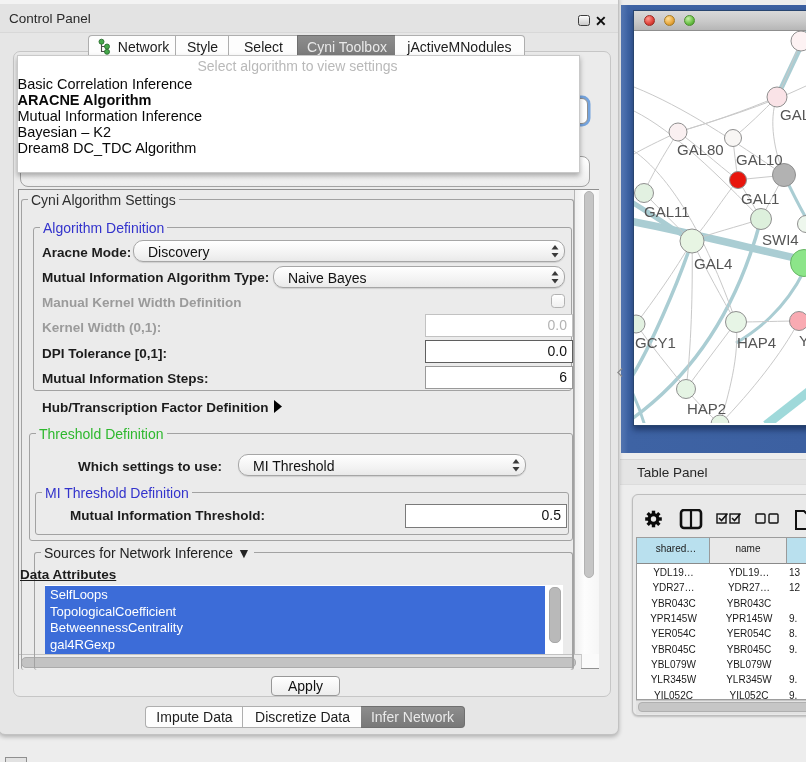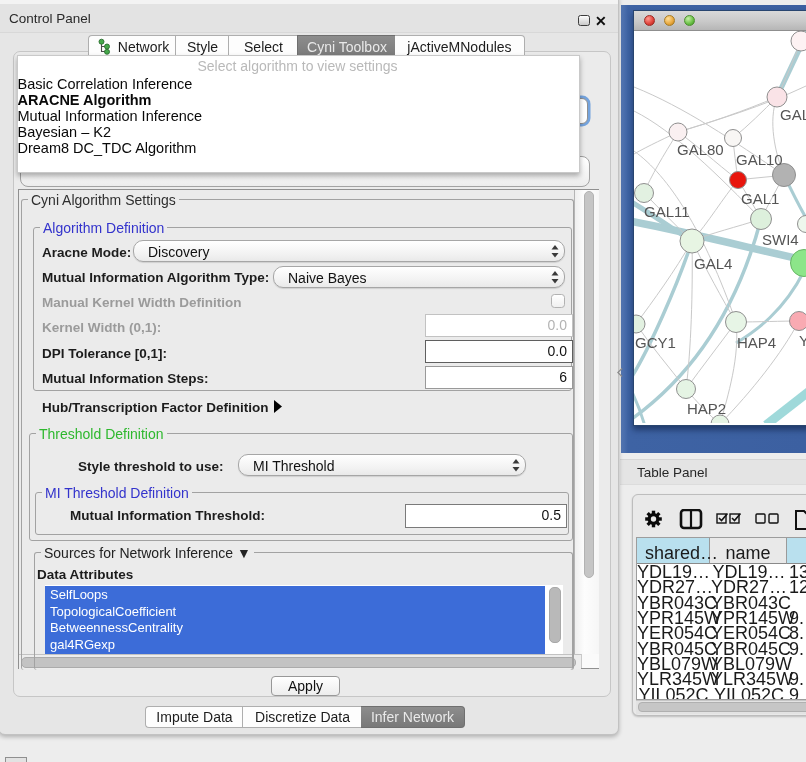--- a/index.html
+++ b/index.html
@@ -12,21 +12,21 @@
   text-align:right;padding-right:5px;line-height:21px;white-space:nowrap;}
 .combo{position:absolute;background:linear-gradient(#ffffff,#f1f1f1 70%,#e9e9e9);
   border:1px solid #a6a6a6;border-radius:10px;font-size:14px;color:#111;
   box-shadow:0 1px 1px rgba(0,0,0,0.12);}
 .combo .tx{position:absolute;left:14px;top:3px;white-space:nowrap;}
 .grp{position:absolute;border:1px solid #a2a2a2;border-radius:3px;}
 .grpt{position:absolute;top:-8px;left:6px;padding:0 3px;font-size:14px;background:#ebebeb;white-space:nowrap;}
 .seg{position:absolute;background:#fdfdfd;border:1px solid #aeaeae;font-size:14px;color:#1c1c1c;
   text-align:center;white-space:nowrap;}
 .segsel{background:linear-gradient(#8d8d8d,#787878);color:#e9e9e9;border-color:#6f6f6f;}
-.tcell{position:absolute;font-size:18px;color:#1a1a1a;white-space:nowrap;text-align:center;}
+.tcell{position:absolute;font-size:10px;color:#1a1a1a;white-space:nowrap;text-align:center;}
 </style>
 </head>
 <body>
 
 <div class="abs" style="left:621px;top:5px;width:185px;height:448px;
   background:linear-gradient(90deg,#5578b4 0,#3e63a4 7px,#3c60a1 100%);"></div>
 
 <div class="abs" style="left:633px;top:10px;width:180px;height:414px;
   border:1px solid #28456f;box-shadow:0 4px 6px rgba(10,25,60,0.55);background:#fff;">
   <div class="abs" style="left:0;top:0;right:0;height:19px;
@@ -237,38 +237,38 @@
 <div class="fld" style="left:425px;top:366px;width:141px;height:21px;">6</div>
 
 <div class="lbl" style="left:42px;top:400px;font-size:13.5px;">Hub/Transcription Factor Definition</div>
 <svg class="abs" style="left:273px;top:400px;" width="10" height="13" viewBox="0 0 10 13">
     <path d="M1 0 L9 6.5 L1 13 z" fill="#000"></path>
   </svg>
 
 <div class="grp" style="left:29px;top:433px;width:542px;height:106px;text-align:center;">
   <span class="grpt" style="color:#2eb82e;">Threshold Definition</span>
 </div>
-<div class="lbl" style="left:78px;top:459px;">Style threshold to use:</div>
+<div class="lbl" style="left:78px;top:459px;">Which settings to use:</div>
 <div class="combo" style="left:238px;top:454px;width:286px;height:20px;">
   <span class="tx">MI Threshold</span>
   <svg class="abs" style="right:5px;top:4px;" width="8" height="13" viewBox="0 0 8 13">
     <path d="M4 0 L7.5 4.5 H0.5 z" fill="#3a3a3a"></path>
       <path d="M4 12.5 L0.5 8 H7.5 z" fill="#3a3a3a"></path>
   </svg>
 </div>
 <div class="grp" style="left:35px;top:492px;width:532px;height:41px;">
   <span class="grpt" style="color:#3333cc;">MI Threshold Definition</span>
 </div>
 <div class="lbl" style="left:50px;top:508px;padding-left:20px;">Mutual Information Threshold:</div>
 <div class="fld" style="left:405px;top:504px;width:155px;height:22px;border-color:#7a7a7a;">0.5</div>
 
 <div class="grp" style="left:34px;top:552px;width:537px;height:117px;border-bottom:none;">
   <span class="grpt" style="color:#222;">Sources for Network Inference ▼</span>
 </div>
-<div class="lbl" style="left:37px;top:567px;">Data Attributes</div>
+<div class="lbl" style="left:20px;top:567px;text-decoration:underline;">Data Attributes</div>
 <div class="abs" style="left:45px;top:585px;width:518px;height:69px;background:#fff;overflow:hidden;">
   <div class="abs" style="left:0;top:1px;width:500px;height:68px;background:#3c6cd8;"></div>
   <div class="abs" style="left:5px;top:2px;font-size:13px;color:#fff;line-height:16.5px;">SelfLoops<br>TopologicalCoefficient<br>BetweennessCentrality<br>gal4RGexp</div>
   <div class="abs" style="left:504px;top:2px;width:10px;height:54px;background:#b9b9b9;border:1px solid #a8a8a8;border-radius:5px;"></div>
 </div>
 
 <div class="abs" style="left:271px;top:676px;width:67px;height:18px;background:linear-gradient(#ffffff,#ededed);
   border:1px solid #989898;border-radius:4px;text-align:center;font-size:14px;color:#111;line-height:18px;">Apply</div>
 
 <div class="seg" style="left:145px;top:706px;width:97px;height:20px;line-height:20px;border-radius:4px 0 0 4px;border-right:none;">Impute Data</div>

